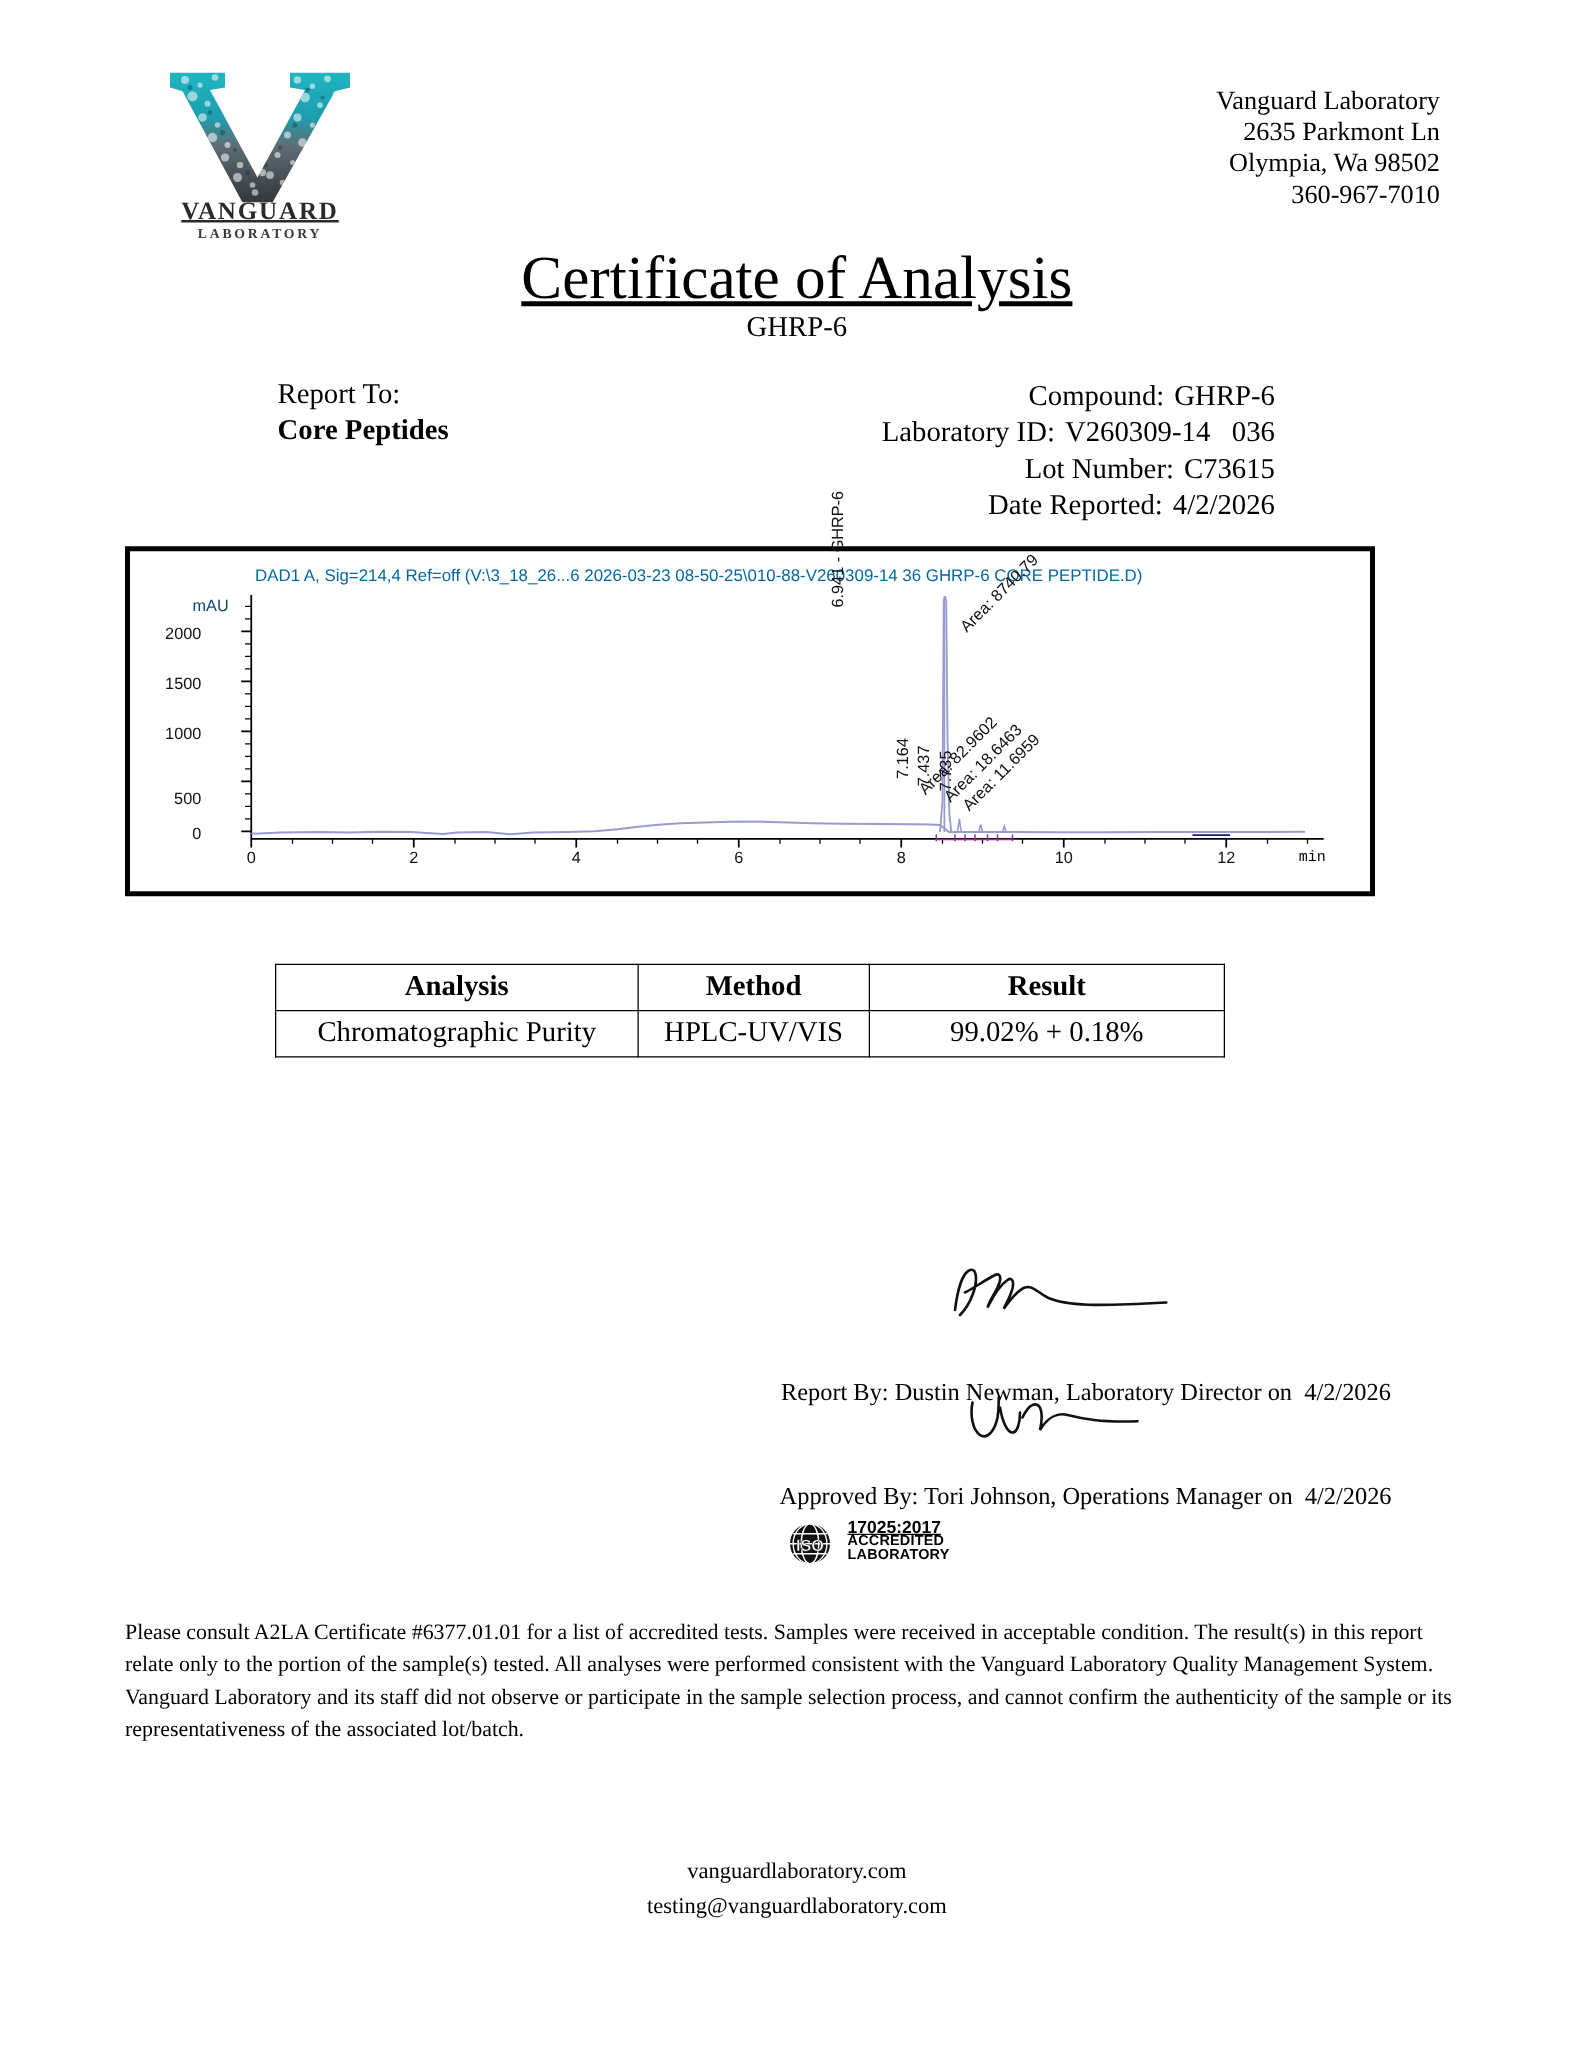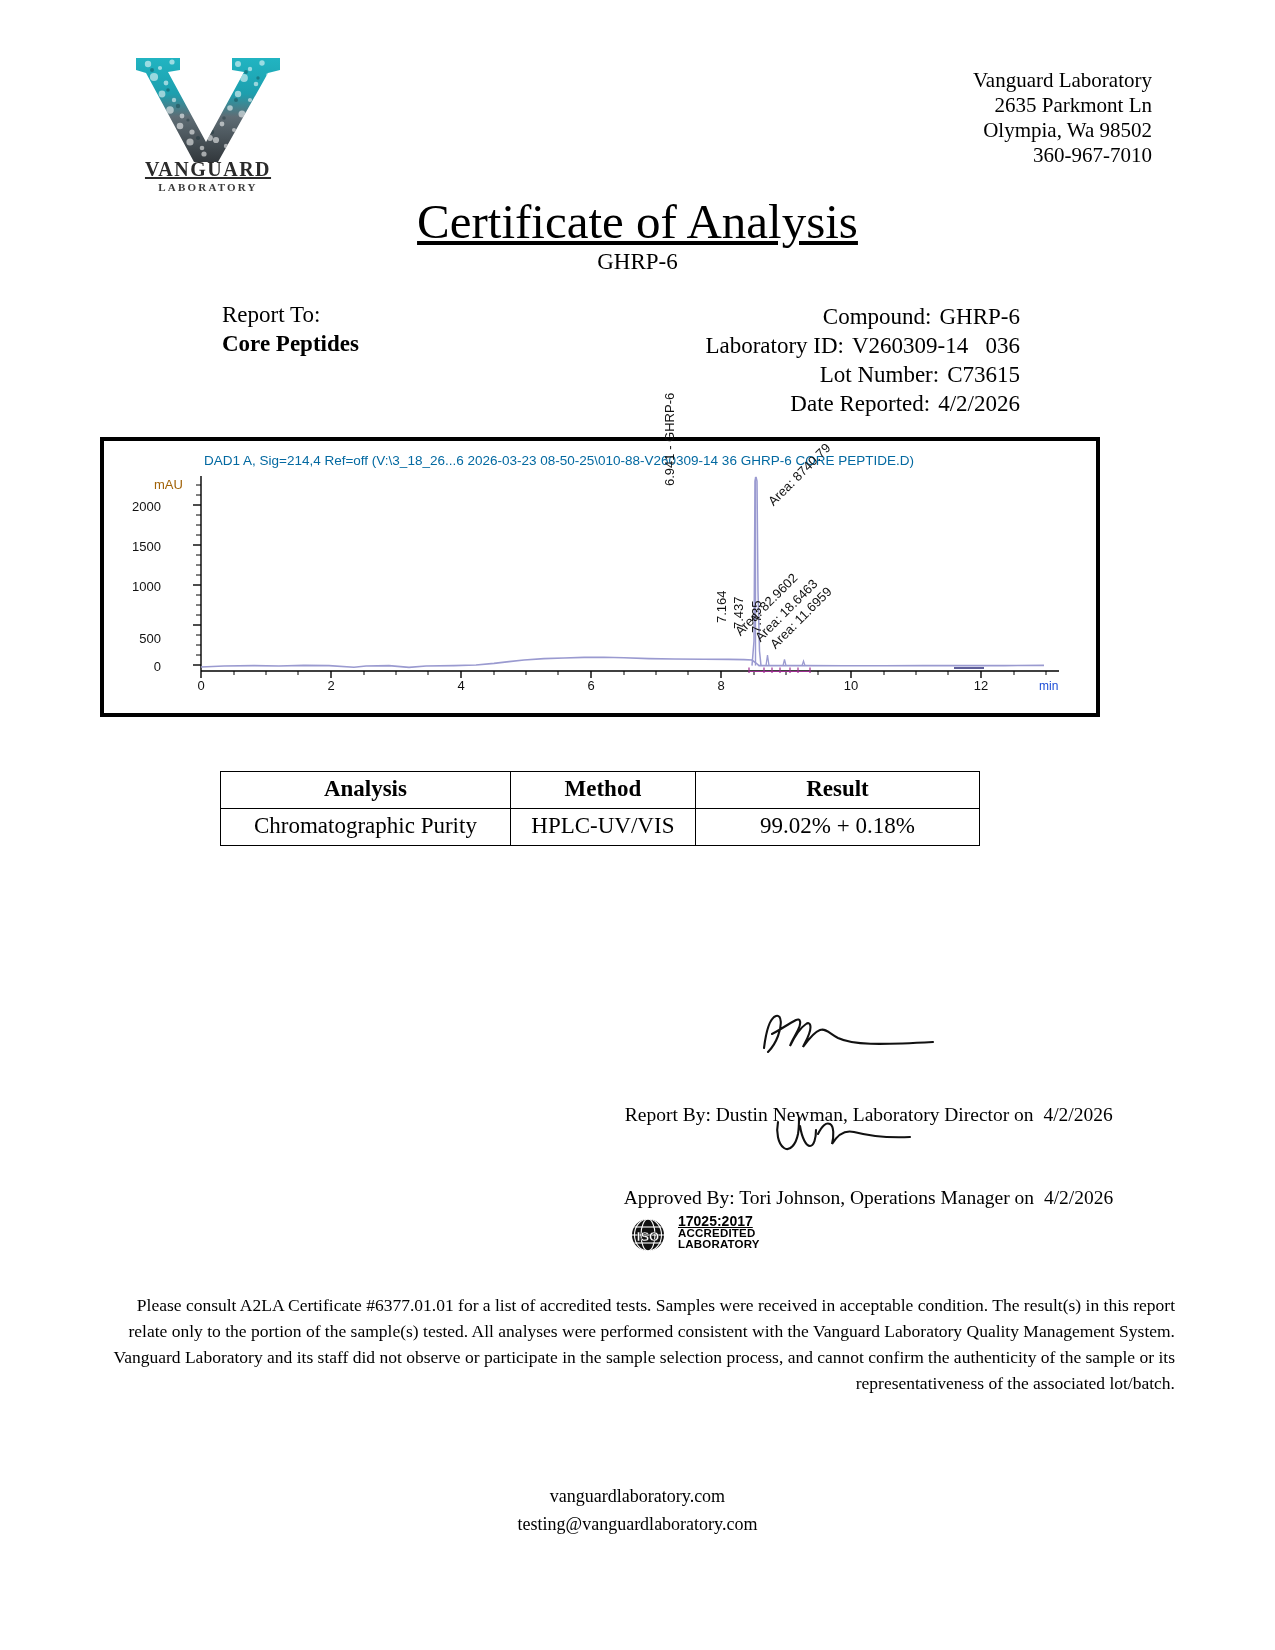--- a/index.html
+++ b/index.html
@@ -140,43 +140,43 @@
     font-size: 13.5px;
     color: #0369a1;
     white-space: nowrap;
   }
   .axis-label-mau {
     position: absolute;
     left: 50px;
     top: 36px;
     font-family: "Liberation Sans", sans-serif;
     font-size: 13px;
-    color: #a16207;
+    color: #0c4a6e;
   }
   .ytick {
     position: absolute;
     font-family: "Liberation Sans", sans-serif;
     font-size: 13px;
     color: #111;
     text-align: right;
     width: 60px;
   }
   .xtick {
     position: absolute;
     font-family: "Liberation Sans", sans-serif;
     font-size: 13px;
     color: #111;
     text-align: center;
     width: 40px;
   }
   .xunit {
     position: absolute;
-    font-family: Liberation Sans, sans-serif;
+    font-family: Liberation Mono, monospace;
     font-size: 12px;
-    color: #1d4ed8;
+    color: #000000;
   }
   .peak-label {
     position: absolute;
     font-family: "Liberation Sans", sans-serif;
     font-size: 13px;
     color: #111;
     white-space: nowrap;
     transform-origin: 0 0;
   }
   .peak-vert {
@@ -232,21 +232,21 @@
   .iso-l1 { font-size: 14px; text-decoration: underline; }
   .iso-l2 { font-size: 11.5px; letter-spacing: 0.2px; }
   .iso-l3 { font-size: 11.5px; letter-spacing: 0.2px; }
 
   
   .disclaimer {
     position: absolute;
     left: 100px;
     top: 1292px;
     width: 1075px;
-    text-align: right;
+    text-align: left;
     font-size: 17.5px;
     line-height: 26px;
   }
 
   
   .footer {
     position: absolute;
     left: 0;
     top: 1482px;
     width: 1275px;

